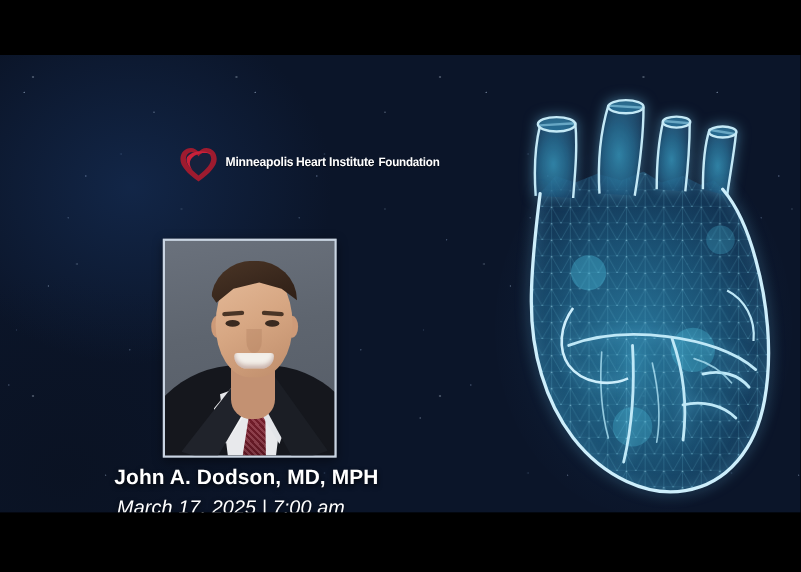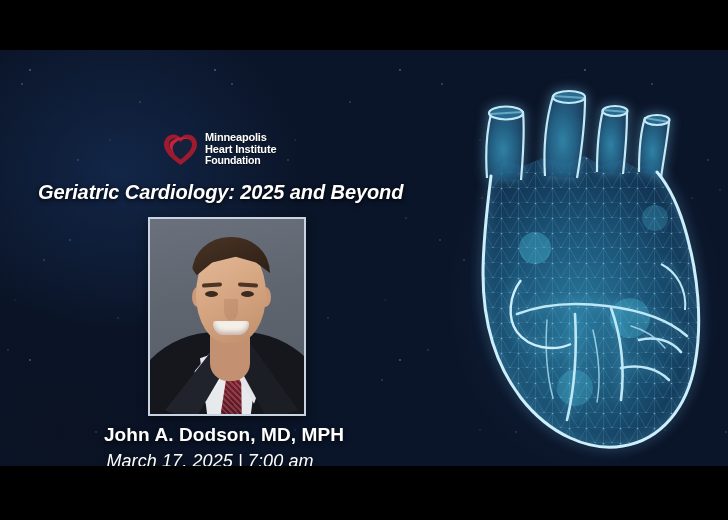--- a/index.html
+++ b/index.html
@@ -100,21 +100,21 @@
     z-index: 20;
   }
   #logo .mark {
     width: 36px;
     height: 34px;
     flex: 0 0 auto;
     position: relative;
   }
   #logo .wordmark {
     display: flex;
-    flex-direction: column;
+    flex-direction: row;
     line-height: 1.0;
   }
   #logo .wordmark span {
     color: #ffffff;
     font-family: "Liberation Sans", sans-serif;
     font-weight: bold;
     font-size: 11.5px;
     letter-spacing: -0.2px;
     white-space: nowrap;
     transform: scaleX(.96);
@@ -457,21 +457,20 @@
                    C8.5 19.8 5.5 15 7 11 Z" fill="#c9213a"></path>
         </svg>
       </div>
       <div class="wordmark">
         <span class="l1">Minneapolis</span>
         <span class="l2">Heart Institute</span>
         <span class="l3">Foundation</span>
       </div>
     </div>
 
-    <div id="headline">Geriatric Cardiology: 2025 and Beyond</div>
 
     <div id="portrait">
       <div class="photo">
         <div class="suit"></div>
         <div class="shirt"></div>
         <div class="tie"></div>
         <div class="knot"></div>
         <div class="collarL"></div>
         <div class="collarR"></div>
         <div class="lapelL"></div>

